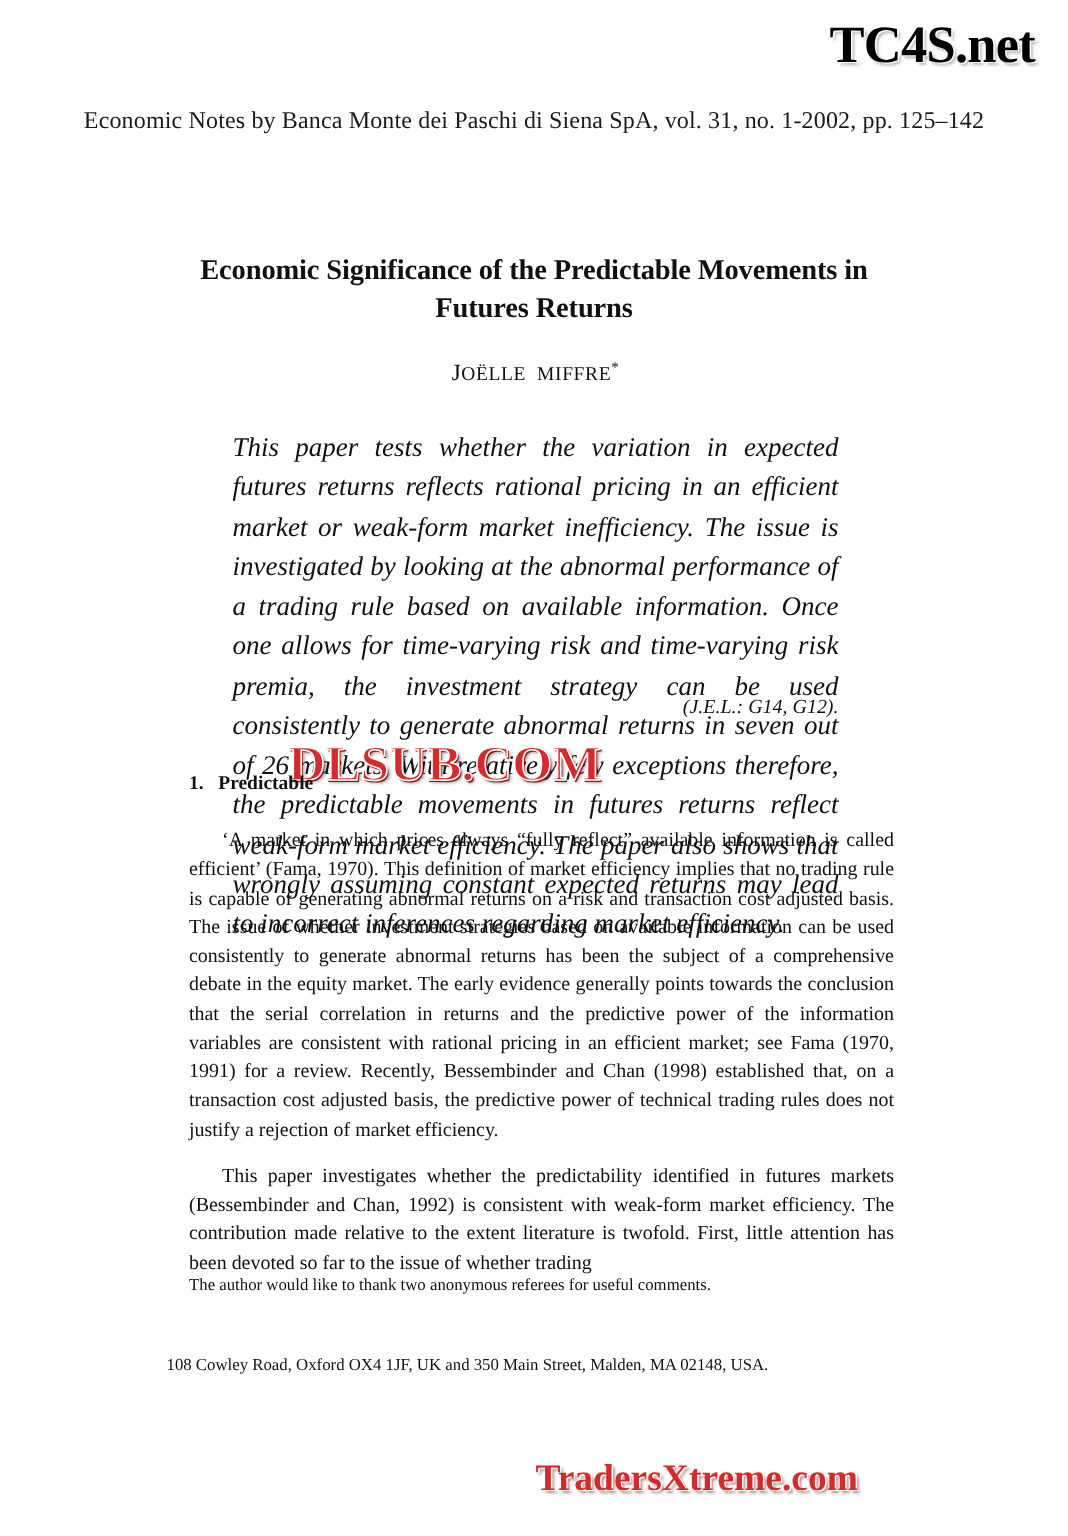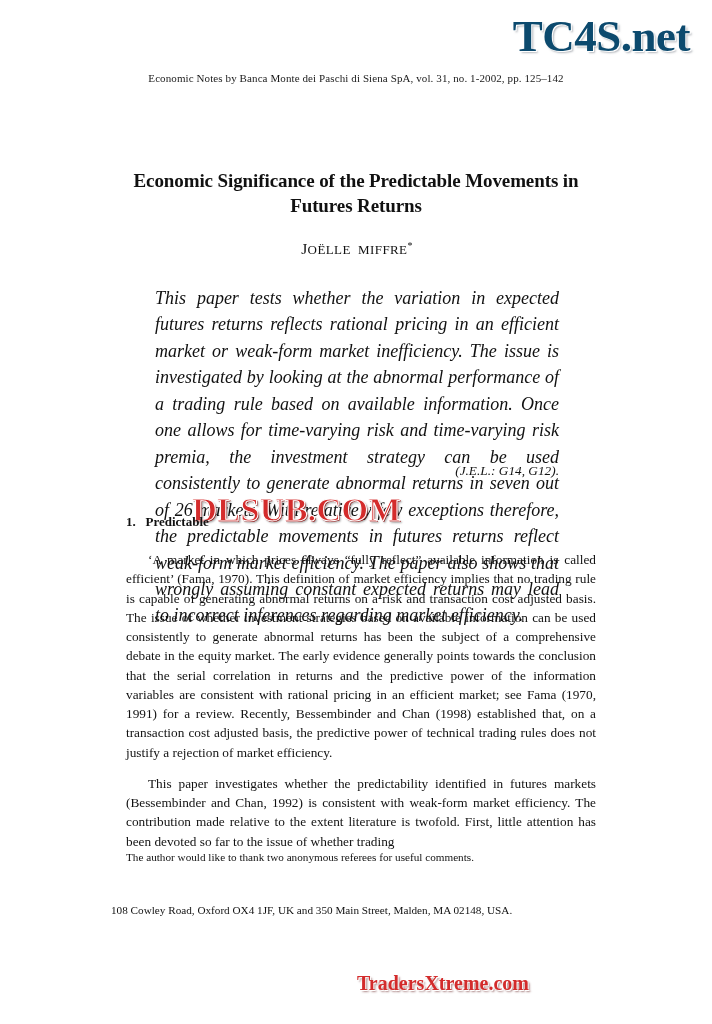--- a/index.html
+++ b/index.html
@@ -22,23 +22,23 @@
     background: #ffffff;
   }
 
   
   .wm-top {
     position: absolute;
     top: 10px;
     right: 22px;
     font-family: "Liberation Serif", serif;
     font-weight: bold;
-    font-size: 45px;
+    font-size: 35px;
     letter-spacing: -0.5px;
-    color: #0c4a6e;
+    color: #000000;
     text-shadow:
       1px 1px 0 #ffffff,
       2px 2px 2px rgba(120,125,135,0.55);
   }
   .wm-mid {
     position: absolute;
     top: 492px;
     left: 197px;
     font-family: "Liberation Serif", serif;
     font-weight: bold;
@@ -51,35 +51,35 @@
       1px 1px 0 #8d1010,
       2px 2px 2px rgba(0,0,0,0.35);
     transform: scaleX(1.05);
   }
   .wm-bottom {
     position: absolute;
     top: 972px;
     left: 357px;
     font-family: "Liberation Serif", serif;
     font-weight: bold;
-    font-size: 20px;
+    font-size: 25px;
     color: #d32b2b;
     text-shadow:
       1px 1px 0 #ffffff,
       2px 2px 2px rgba(90,20,20,0.5);
   }
 
   
   .journal-line {
     position: absolute;
     top: 72px;
     left: 0;
     width: 712px;
     text-align: center;
-    font-size: 11px;
+    font-size: 16px;
     color: #1a1a1a;
     letter-spacing: 0.1px;
   }
 
   
   .title {
     position: absolute;
     top: 168px;
     left: 126px;
     width: 460px;

